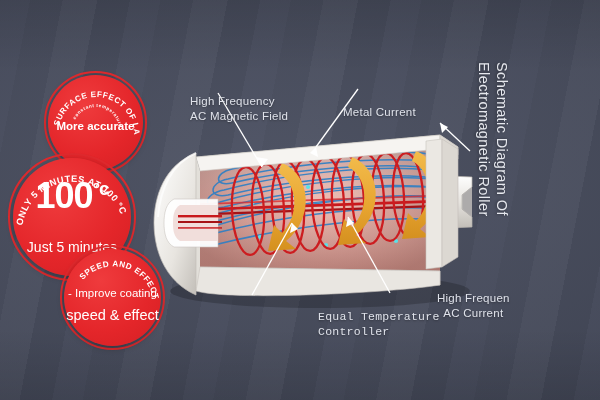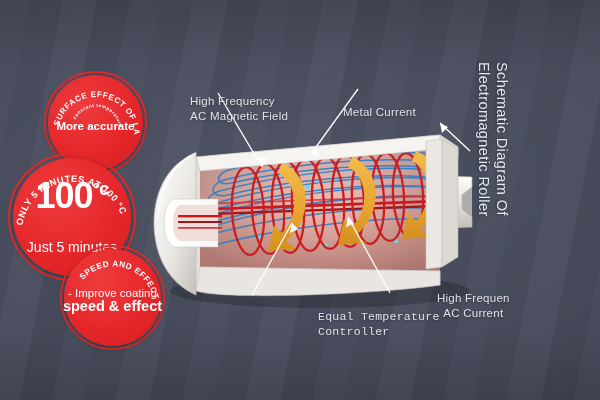--- a/index.html
+++ b/index.html
@@ -283,21 +283,21 @@
       <svg viewBox="0 0 105 105">
         <defs>
           <path id="arc3" d="M 13,66 A 40,40 0 1 1 94,58" fill="none"></path>
         </defs>
         <text class="arc-text" style="font-size:8.2px;">
           <textPath href="#arc3" startOffset="26%">SPEED AND EFFECT</textPath>
         </text>
       </svg>
     </div>
     <div class="ctr" style="top:42px;font-size:11.5px;font-weight:400;">- Improve coating</div>
-    <div class="ctr" style="top:53px;font-size:14.5px;font-weight:700;">speed &amp; effect</div>
+    <div class="ctr" style="top:62px;font-size:14.5px;font-weight:400;">speed &amp; effect</div>
   </div>
 
   <div id="title">
     <span class="l1">Schematic Diagram Of</span>
     <span class="l2">Electromagnetic Roller</span>
   </div>
 
 </div>
 
 </body></html>

